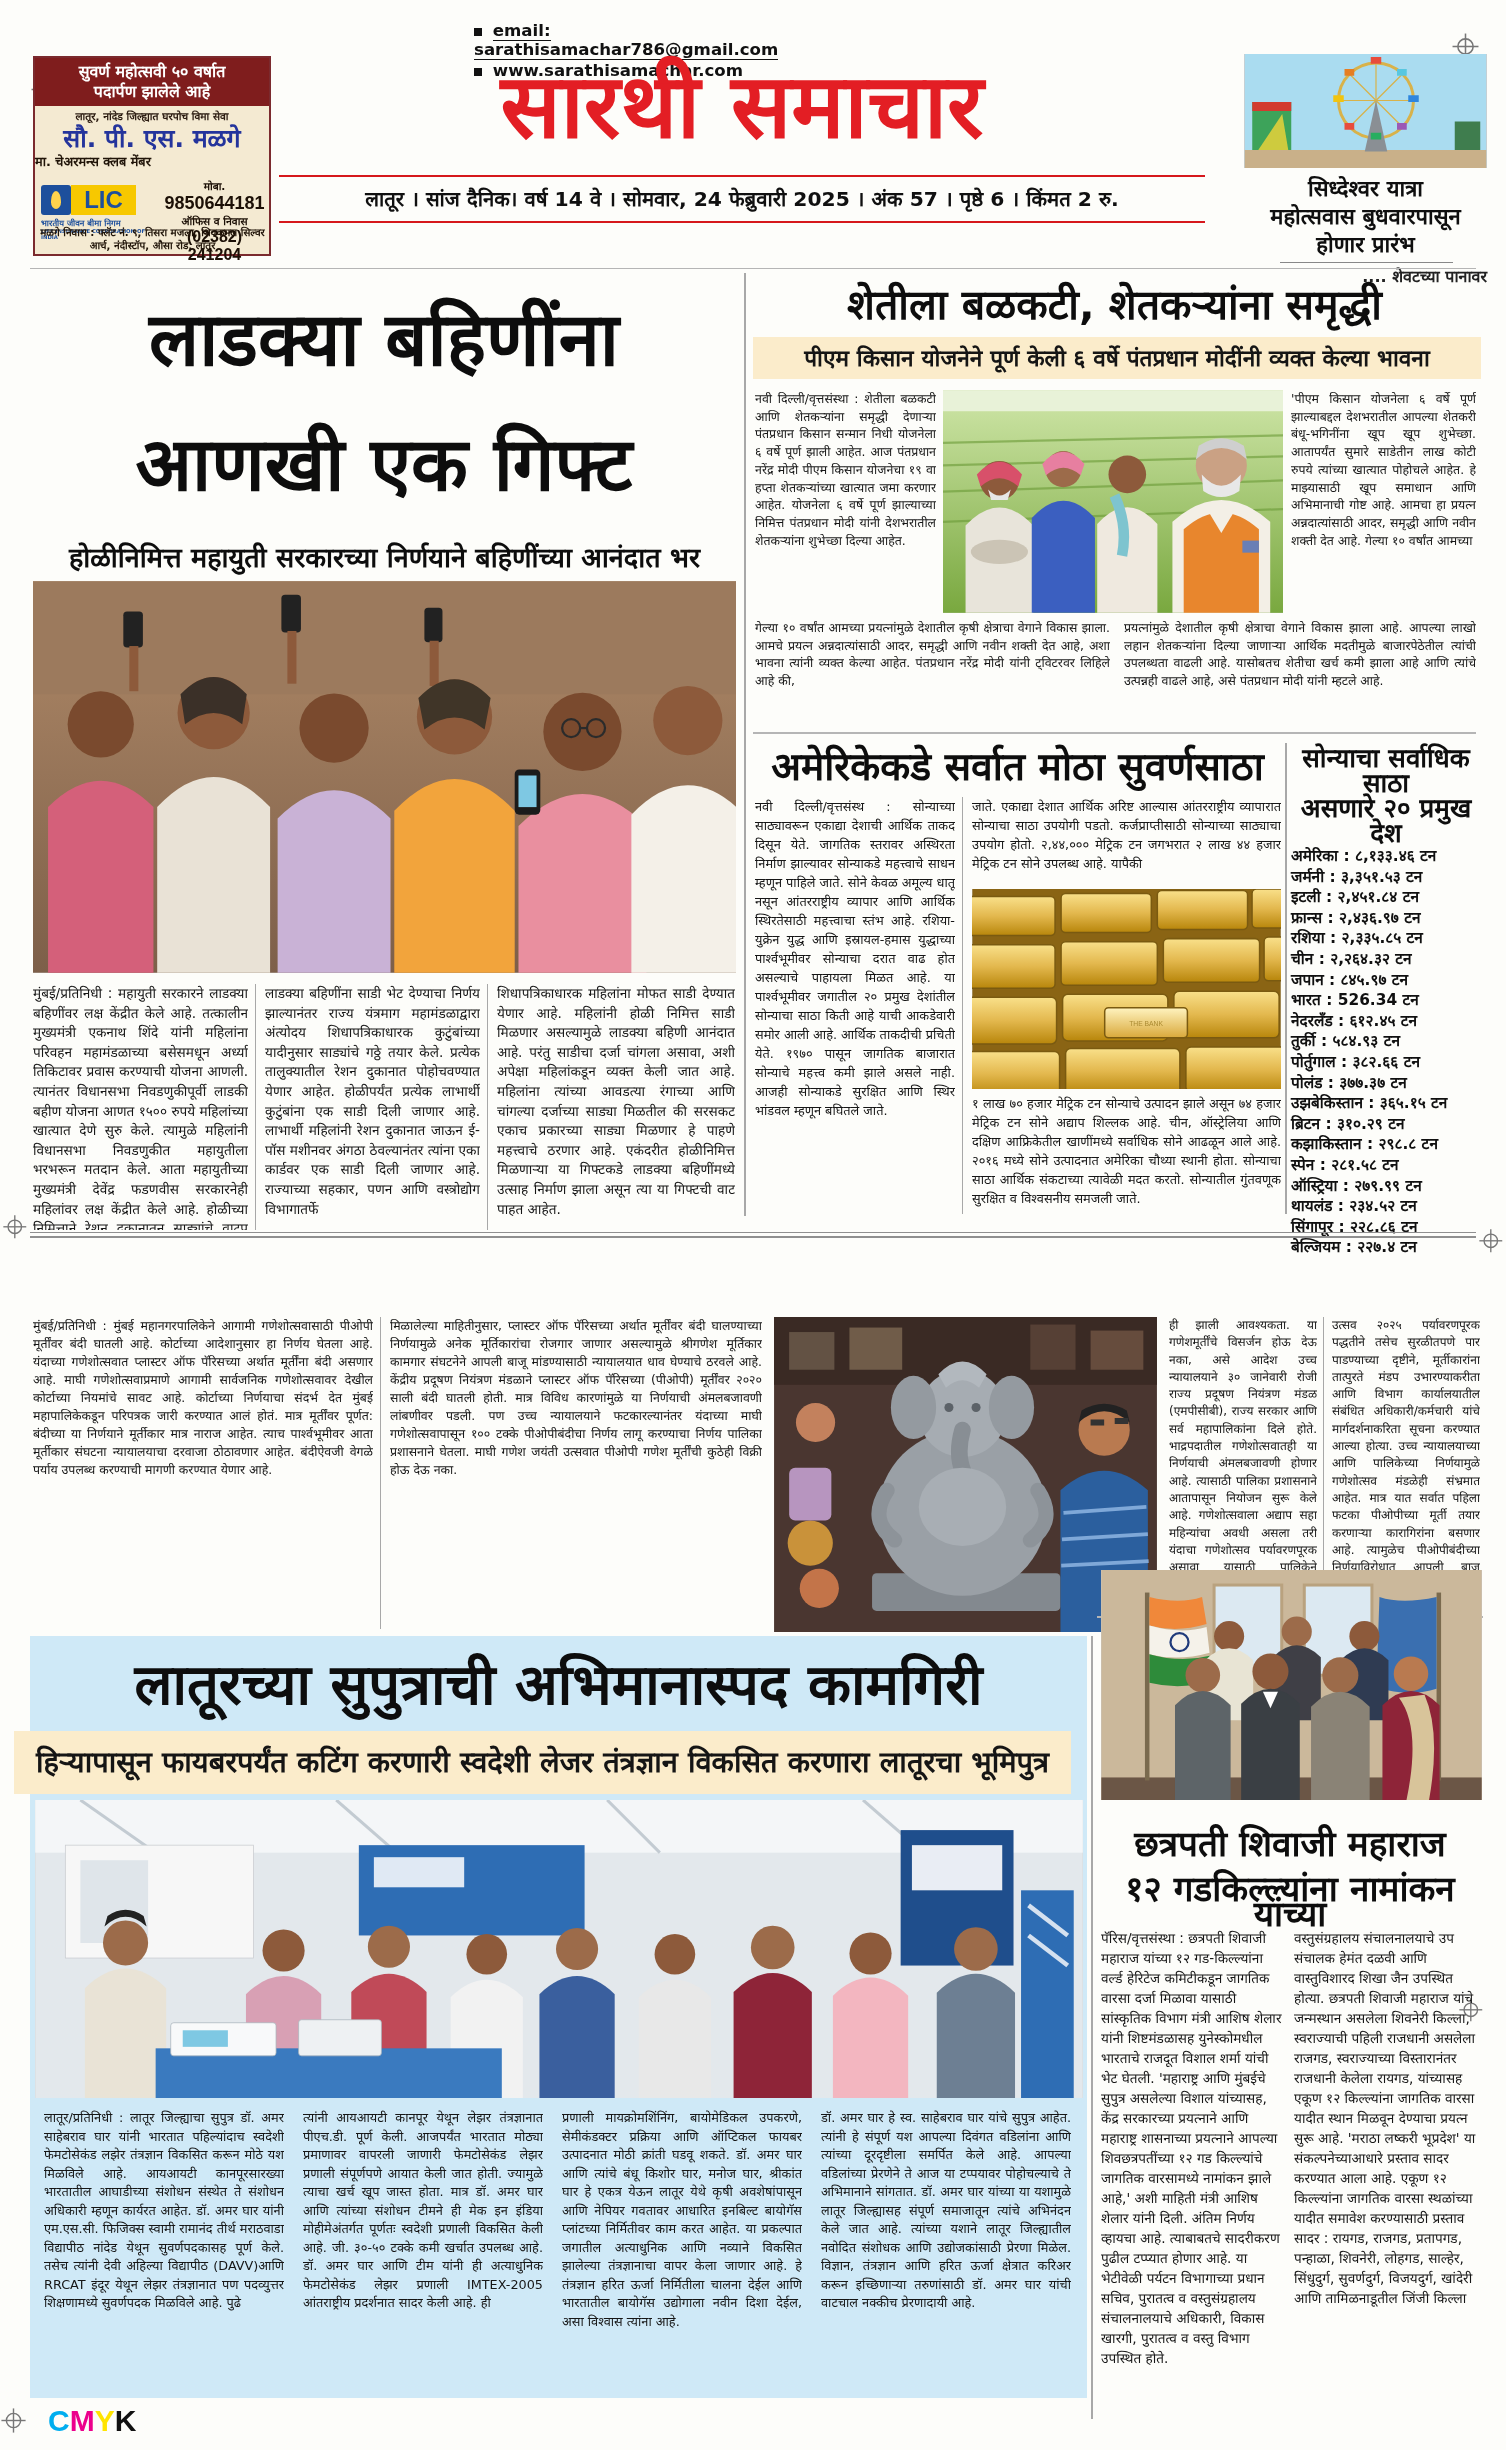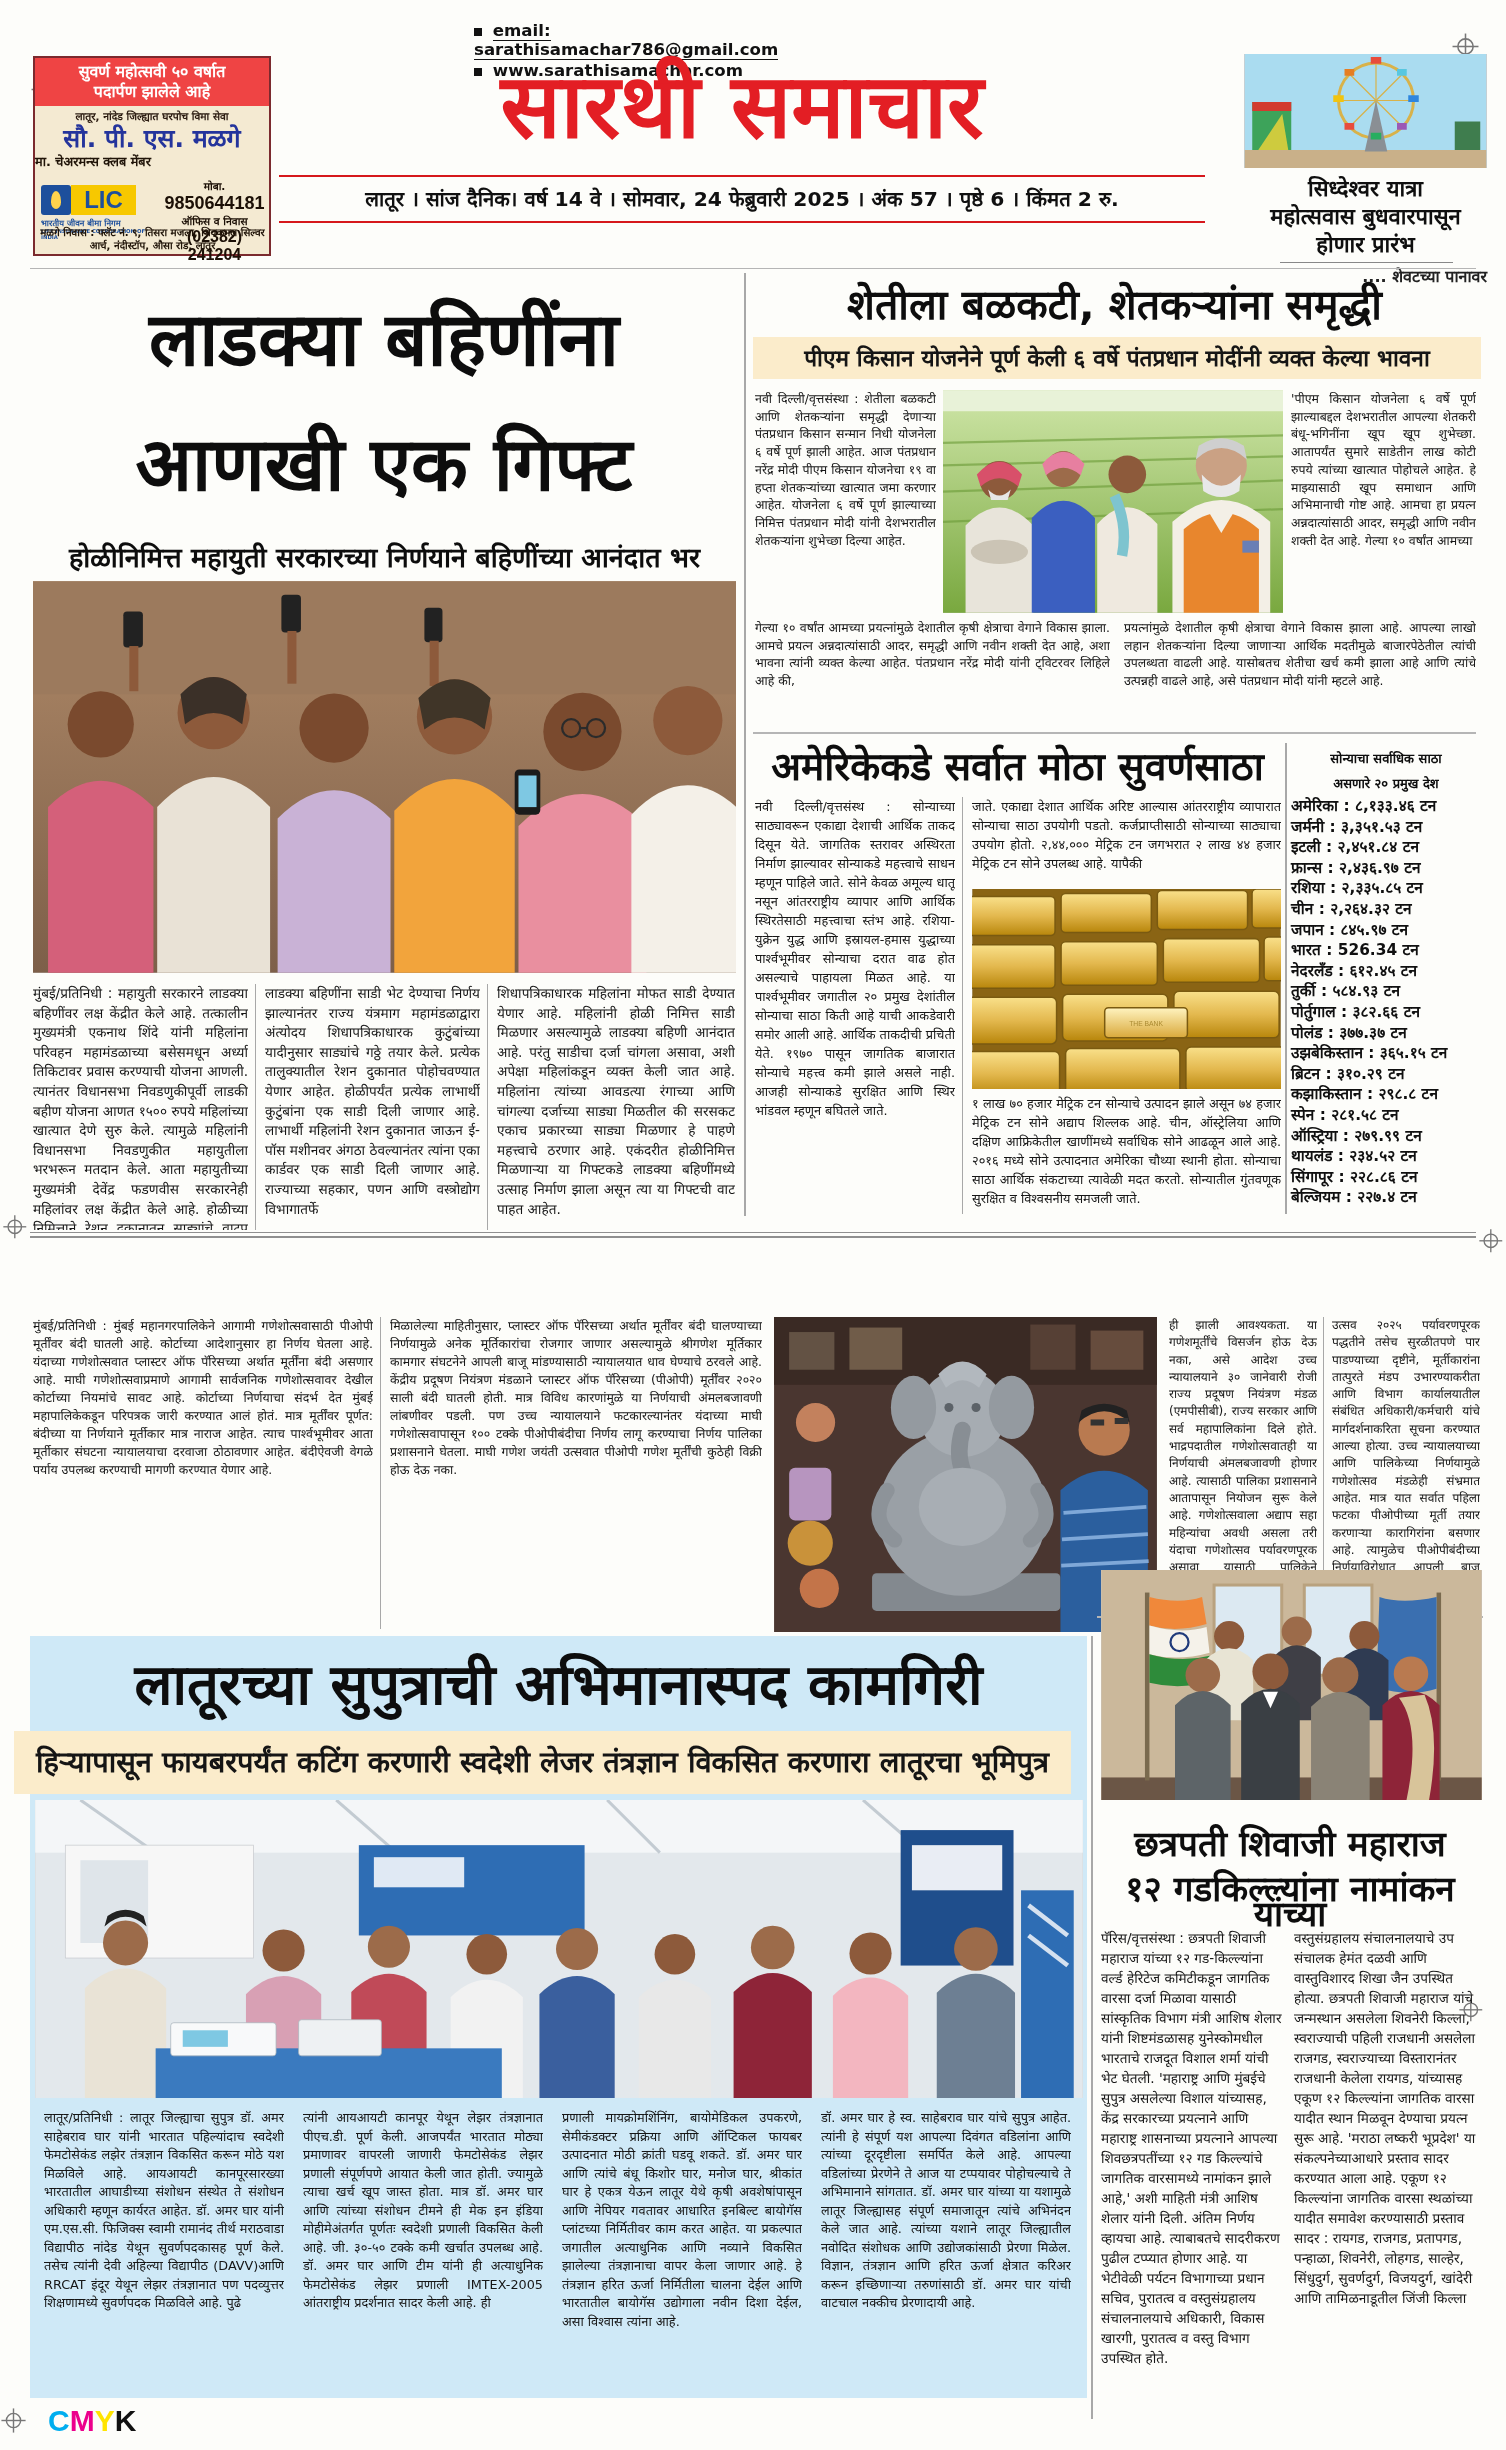--- a/index.html
+++ b/index.html
@@ -11,42 +11,42 @@
   .hl{position:absolute;font-weight:900;color:#0d0d0d;letter-spacing:0;}
   .vrule{position:absolute;background:#a8a8a8;width:1.5px;}
   .hrule{position:absolute;background:#b5b5b5;height:1.5px;}
   .redrule{position:absolute;background:#d6181c;height:2.3px;}
   .dblrule{position:absolute;border-top:0.8px solid #8f8f8f;border-bottom:2.3px solid #8f8f8f;height:3px;}
   .cmyk span{font-size:30px;font-weight:bold;font-family:"Liberation Sans",sans-serif;}
   .cmyk .c{color:#00aeef}.cmyk .m{color:#ec008c}.cmyk .y{color:#ffe400}.cmyk .k{color:#111}
   .regmark{position:absolute;}
   
   .lic{position:absolute;left:33px;top:56px;width:238px;height:200px;border:2.3px solid #7b2a2e;background:#f4ead2;box-sizing:border-box;}
-  .lic-head{background:#ef4444;color:#fff;font-weight:bold;font-size:16px;line-height:20.3px;text-align:center;padding:3.8px 1.5px;}
+  .lic-head{background:#7f1d1d;color:#fff;font-weight:bold;font-size:16px;line-height:20.3px;text-align:center;padding:3.8px 1.5px;}
   .lic-service{font-size:10.5px;font-weight:bold;text-align:center;margin-top:3px;color:#2a1a10;}
   .lic-name{font-size:25px;font-weight:900;text-align:center;color:#24349c;line-height:27px;margin-top:1.5px;}
   .lic-desg{font-size:12.8px;font-weight:bold;padding-right:9px;color:#201408;}
   .lic-logo-row{position:absolute;left:6px;top:127px;width:113px;}
   .lic-logo-box{display:flex;}
   .lic-blue{width:30px;height:30px;background:#1d4f9c;border-radius:3px;position:relative;}
   .lic-flame{position:absolute;left:9.8px;top:6px;width:10.5px;height:18px;background:#ffd34d;border-radius:50% 50% 50% 50%/60% 60% 40% 40%;}
   .lic-yellow{width:65px;height:30px;background:#f7c800;color:#1d4f9c;font-weight:900;font-size:24px;text-align:center;line-height:30px;font-family:"Liberation Sans",sans-serif;}
   .lic-sub1{font-size:8.3px;font-weight:bold;color:#1d4f9c;margin-top:1.5px;}
   .lic-sub2{font-size:5.3px;font-weight:bold;color:#1d4f9c;}
   .lic-contact{position:absolute;left:127px;top:121px;width:105px;text-align:center;color:#1c1006;}
   .lic-addr{position:absolute;left:4.5px;top:169px;width:226px;text-align:center;font-size:10.2px;font-weight:bold;color:#201408;line-height:12.8px;}
   
   .contact{position:absolute;left:474px;top:21px;width:354px;font-size:16.6px;font-weight:bold;color:#111;}
   .contact .sq{display:inline-block;width:8.3px;height:8.3px;background:#111;margin-right:10.5px;}
   .masthead{position:absolute;left:279px;top:50px;width:926px;text-align:center;font-size:89px;font-weight:900;color:#e31e24;line-height:113px;white-space:nowrap;}
   .dateline{position:absolute;left:279px;top:184px;width:926px;text-align:center;font-size:20.3px;font-weight:bold;color:#101010;}
   .yatra-cap{position:absolute;left:1244px;top:175px;width:243px;text-align:center;font-size:22px;font-weight:bold;line-height:28px;color:#0f0f0f;}
   .yatra-more{position:absolute;left:1244px;top:265px;width:243px;text-align:right;font-size:16px;font-weight:bold;color:#222;}
   .band{position:absolute;background:#fbeccb;text-align:center;font-weight:bold;color:#151515;}
-  .gp-title{font-size:13px;font-weight:900;text-align:center;line-height:25px;color:#0e0e0e;}
+  .gp-title{font-size:26px;font-weight:900;text-align:center;line-height:25px;color:#0e0e0e;}
   .gp-item{font-size:15.4px;font-weight:bold;line-height:20.6px;color:#101010;white-space:nowrap;}
   .photo{position:absolute;overflow:hidden;background:#ccc;}
   .photo svg{display:block;}
 </style>
 </head>
 <body>
 
 <div class="page">
 
   <svg class="regmark" style="left:30px;top:75px" width="29" height="29" viewBox="0 0 38 38">

